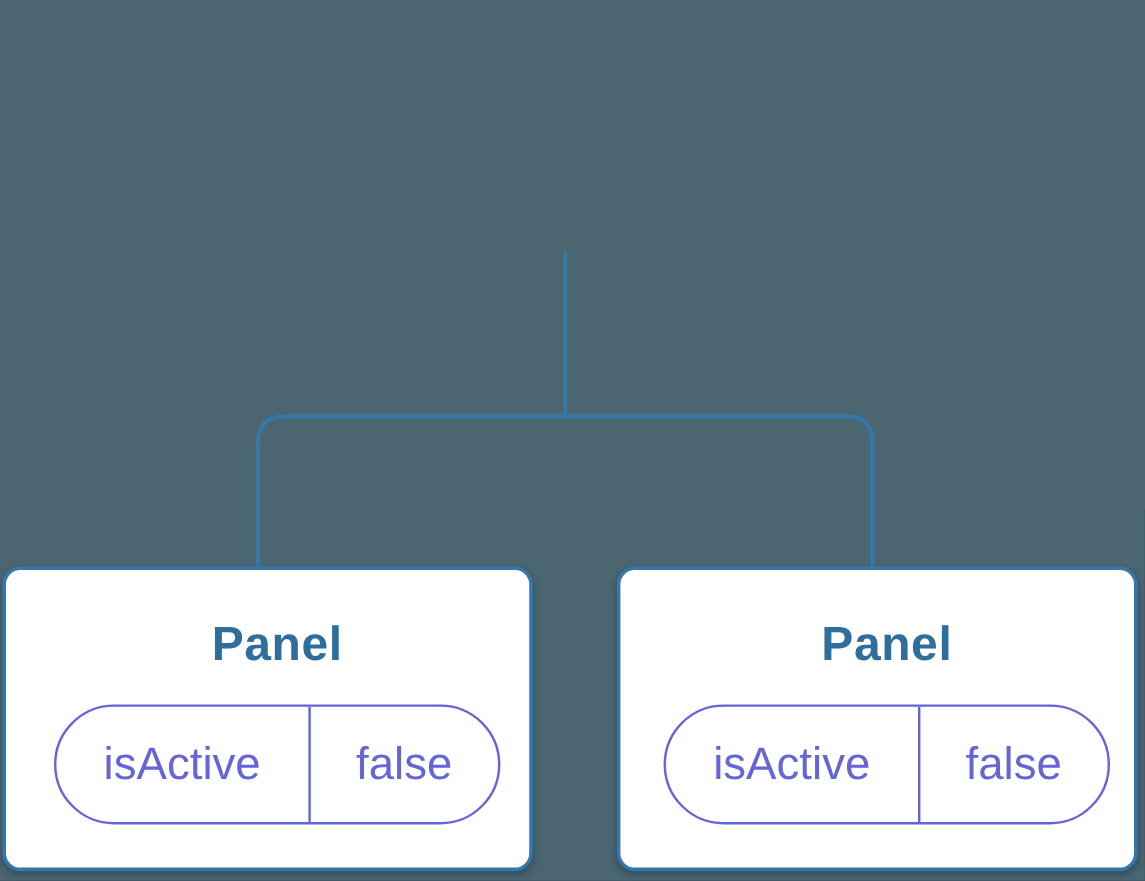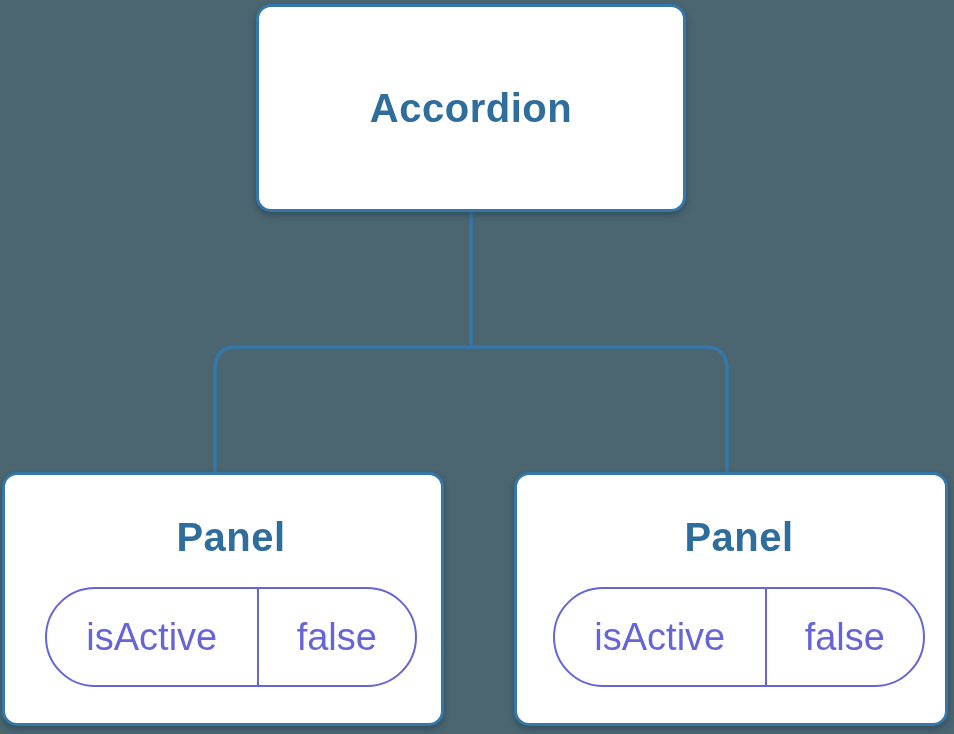--- a/index.html
+++ b/index.html
@@ -95,23 +95,20 @@
 </head>
 <body>
 
 <div class="stage">
 
   <svg class="connectors" viewBox="0 0 954 734" xmlns="http://www.w3.org/2000/svg">
     <path d="M 471 210 V 347"></path>
     <path d="M 215 474 V 369 Q 215 347 237 347 H 705 Q 727 347 727 369 V 474"></path>
   </svg>
 
-  <div class="node root">
-    <span class="title">Accordion</span>
-  </div>
 
   <div class="node panel left">
     <span class="title">Panel</span>
     <div class="pill">
       <span class="cell key">isActive</span>
       <span class="cell val">false</span>
     </div>
   </div>
 
   <div class="node panel right">

